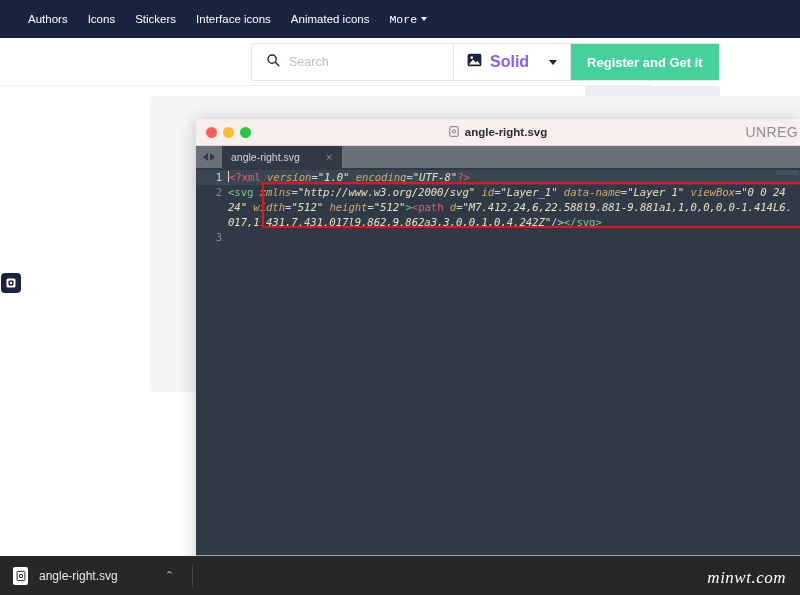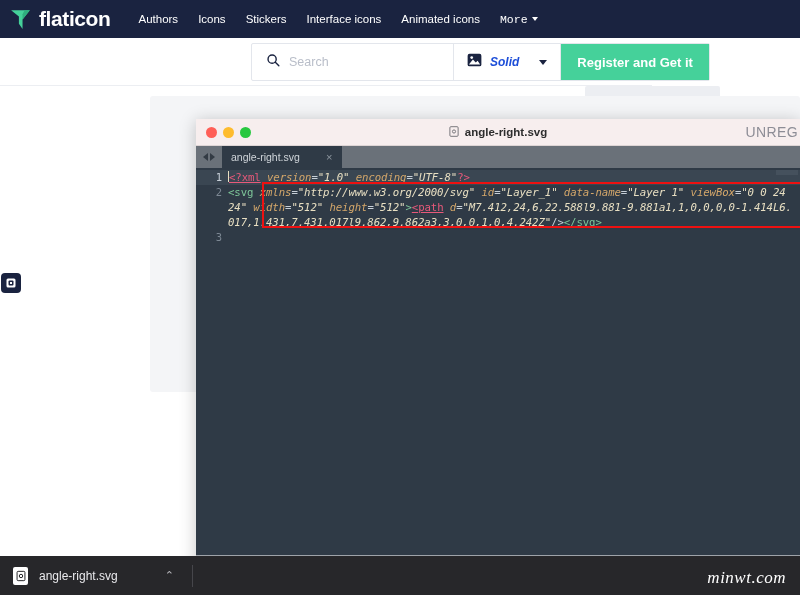--- a/index.html
+++ b/index.html
@@ -44,21 +44,21 @@
   }
   .search-box {
     width: 202px; display: flex; align-items: center; gap: 9px;
     padding-left: 14px; border-right: 1px solid #e3e6ec;
   }
   .search-ph { color: #b9bec9; font-size: 12.5px; }
   .filter-cell {
     display: flex; align-items: center; gap: 8px; padding: 0 13px;
     border-right: 1px solid #e3e6ec; cursor: pointer;
   }
-  .filter-label { color: #1d4ed8; font-size: 12px; font-weight: bold; font-style: italic; }
+  .filter-label { color: #8b5cf6; font-size: 16px; font-weight: bold; }
   .filter-caret {
     width: 0; height: 0; border-left: 4px solid transparent;
     border-right: 4px solid transparent; border-top: 5px solid #1a2340;
     margin-left: 12px;
   }
   .register-btn {
     background: #45d19a; color: #ffffff; font-size: 13px; font-weight: bold;
     display: flex; align-items: center; padding: 0 16px; white-space: nowrap;
     cursor: pointer;
   }
@@ -132,21 +132,21 @@
     background: #2f3a46;
   }
   .gnum { color: #7d8894; font-size: 10.5px; line-height: 15px; padding-right: 6px; }
   .gnum.active { color: #c8d0d8; background: #3a4652; display: block; }
   .code-body { position: relative; flex: 1; padding-top: 2px; overflow: hidden; }
   .cline {
     font-size: 10.7px; line-height: 15px; white-space: pre;
     letter-spacing: -0.1px;
   }
   .hl-line { background: #3a4652; display: block; margin-left: -3px; padding-left: 3px; }
-  .tok-tag { color: #e8597a; text-decoration: underline; }
+  .tok-tag { color: #e8597a; }
   .tok-tagname { color: #7ec699; }
   .tok-attr { color: #d4a76a; font-style: italic; }
   .tok-str { color: #e8dfc2; font-style: italic; }
   .tok-plain { color: #c8d0d8; }
   .tok-punct { color: #c8d0d8; }
   .cursor {
     display: inline-block; width: 1px; height: 11px; background: #e8dfc2;
     vertical-align: -1px;
   }
   .red-box {
@@ -193,29 +193,20 @@
     font-family: "Liberation Serif", serif; font-style: italic;
     font-size: 17px; color: #ffffff; letter-spacing: 0.5px;
   }
 </style>
 </head>
 <body>
 
 <div id="root">
 
   <div class="site-header">
-    <div class="brand">
-      <span class="brand-mark">
-        <svg viewBox="0 0 24 24" width="25" height="25">
-          <path d="M2 3 L20 3 L13 12 L13 21 L9.5 16 L9.5 9 Z" fill="#45d19a"></path>
-          <path d="M15 3 L20 3 L13 12 L13 7 Z" fill="#2fae7e"></path>
-        </svg>
-      </span>
-      <span class="brand-name">flaticon</span>
-    </div>
     <div class="nav">
       <span class="nav-item">Authors</span>
       <span class="nav-item">Icons</span>
       <span class="nav-item">Stickers</span>
       <span class="nav-item">Interface icons</span>
       <span class="nav-item">Animated icons</span>
       <span class="nav-item more">
         <span>More</span>
         <span class="caret-down"></span>
       </span>

